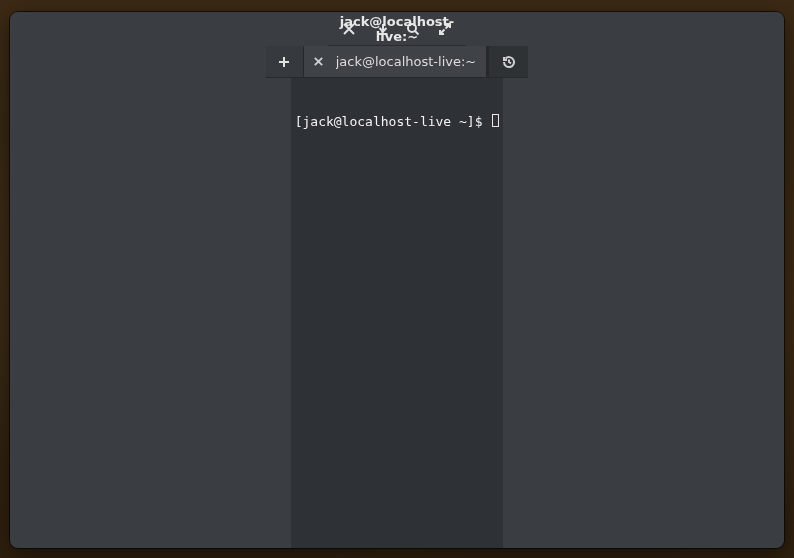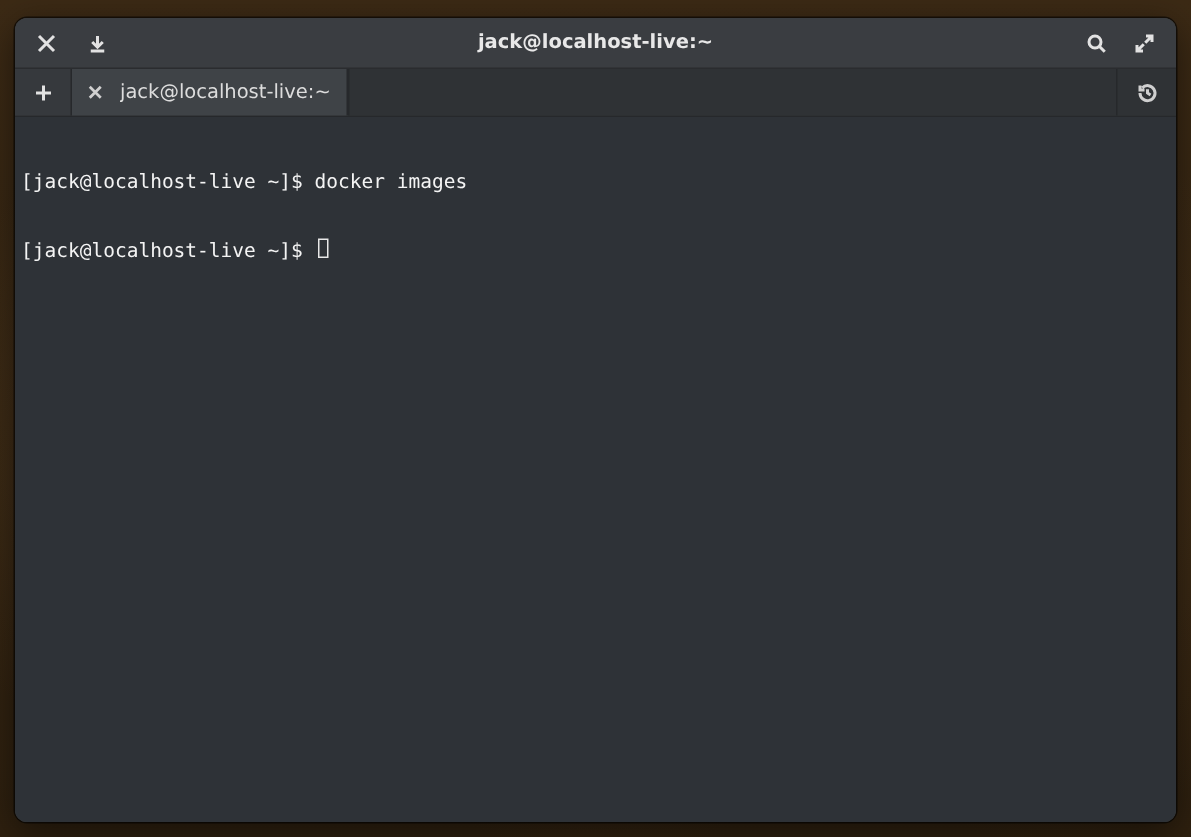--- a/index.html
+++ b/index.html
@@ -18,20 +18,21 @@
       radial-gradient(ellipse 240px 340px at 700px 320px, rgba(85,60,32,0.5), rgba(40,28,15,0) 72%),
       linear-gradient(#3c2a15, #2e200f);
   }
   .window {
     position: absolute; left: 10px; top: 12px; right: 10px; bottom: 10px;
     border-radius: 8px;
     overflow: hidden;
     box-shadow: 0 6px 24px rgba(0,0,0,0.5), 0 0 0 1px rgba(0,0,0,0.6);
     display: flex; flex-direction: column;
     background: rgba(58,62,67,0.98);
+    align-items: center;
   }
   .titlebar {
     height: 34px;
     background: #3a3d41;
     border-bottom: 1px solid #2a2c2f;
     display: flex; align-items: center;
     color: #e6e6e6;
     font-size: 13px;
     position: relative;
   }
@@ -158,17 +159,16 @@
     </div>
     <div class="blank"></div>
     <div class="history">
       <svg viewBox="0 0 16 16">
           <path d="M3 8 a5 5 0 1 0 1.5 -3.5 M3 3 v3 h3 M8 5.5 V8 l2 1.3"></path>
         </svg>
     </div>
   </div>
 
   <div class="terminal">
-    <div class="terminal-line"><span class="ps-host">[jack@localhost-live ~]$ </span><span class="cmd">docker images</span></div>
     <div class="terminal-line"><span class="ps-host">[jack@localhost-live ~]$ </span><span class="cursor-block"></span></div>
   </div>
 
 </div>
 
 </body></html>

